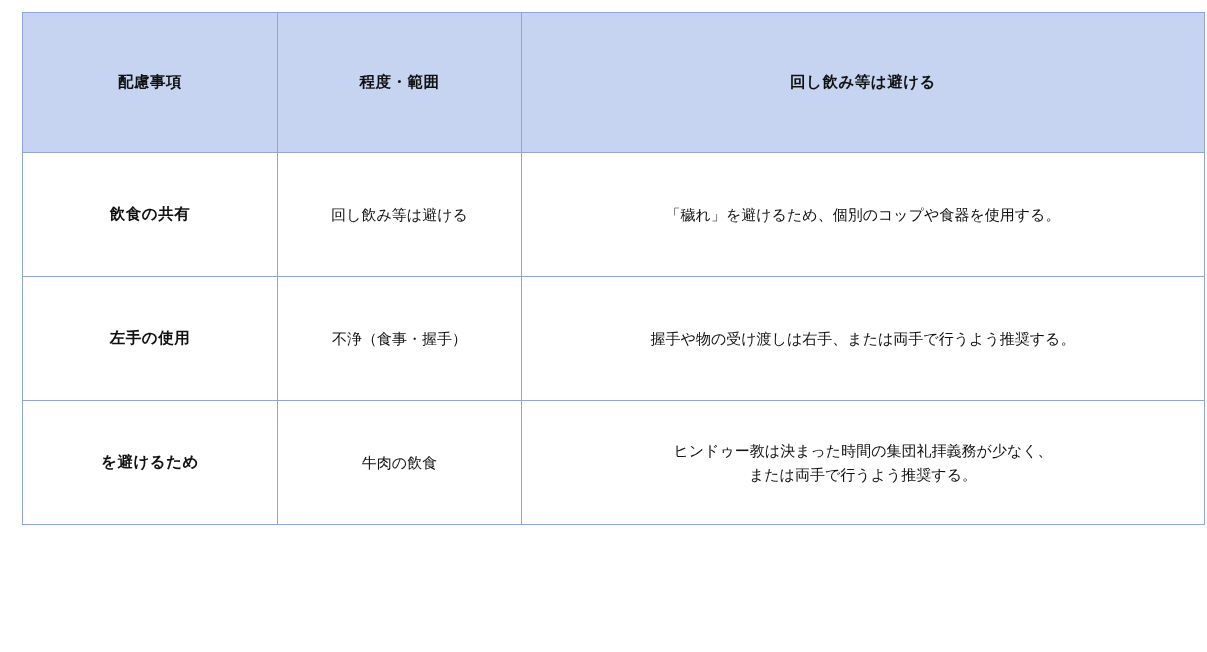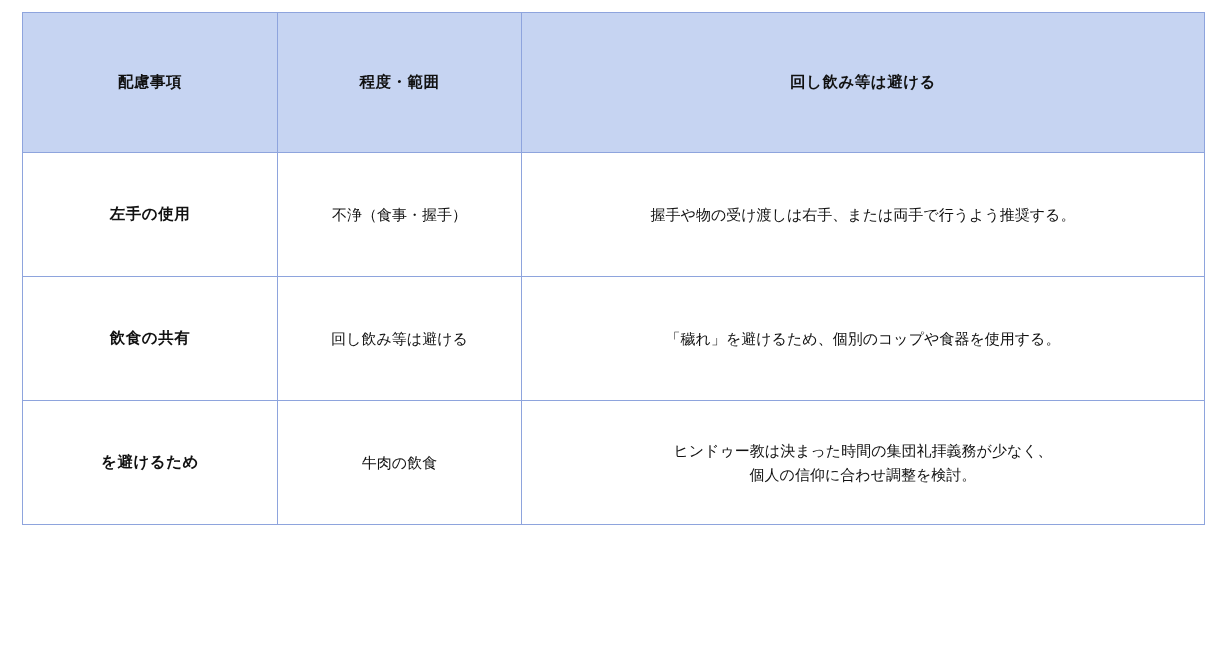--- a/index.html
+++ b/index.html
@@ -85,36 +85,36 @@
     </colgroup>
     <thead>
       <tr>
         <th>配慮事項</th>
         <th>程度・範囲</th>
         <th>回し飲み等は避ける</th>
       </tr>
     </thead>
     <tbody>
       <tr>
+        <td class="topic">飲食の共有</td>
+        <td class="degree">回し飲み等は避ける</td>
+        <td class="measure">
+          <span class="line">「穢れ」を避けるため、個別のコップや食器を使用する。</span>
+        </td>
+      </tr>
+      <tr>
         <td class="topic">左手の使用</td>
         <td class="degree">不浄（食事・握手）</td>
         <td class="measure">
           <span class="line">握手や物の受け渡しは右手、または両手で行うよう推奨する。</span>
         </td>
       </tr>
       <tr>
-        <td class="topic">飲食の共有</td>
-        <td class="degree">回し飲み等は避ける</td>
-        <td class="measure">
-          <span class="line">「穢れ」を避けるため、個別のコップや食器を使用する。</span>
-        </td>
-      </tr>
-      <tr>
         <td class="topic">を避けるため</td>
         <td class="degree">牛肉の飲食</td>
         <td class="measure">
           <span class="line">ヒンドゥー教は決まった時間の集団礼拝義務が少なく、</span>
-          <span class="line">個人の信仰に合わせ調整を検討。</span>
+          <span class="line">または両手で行うよう推奨する。</span>
         </td>
       </tr>
     </tbody>
   </table>
 </div>
 
 </body></html>

